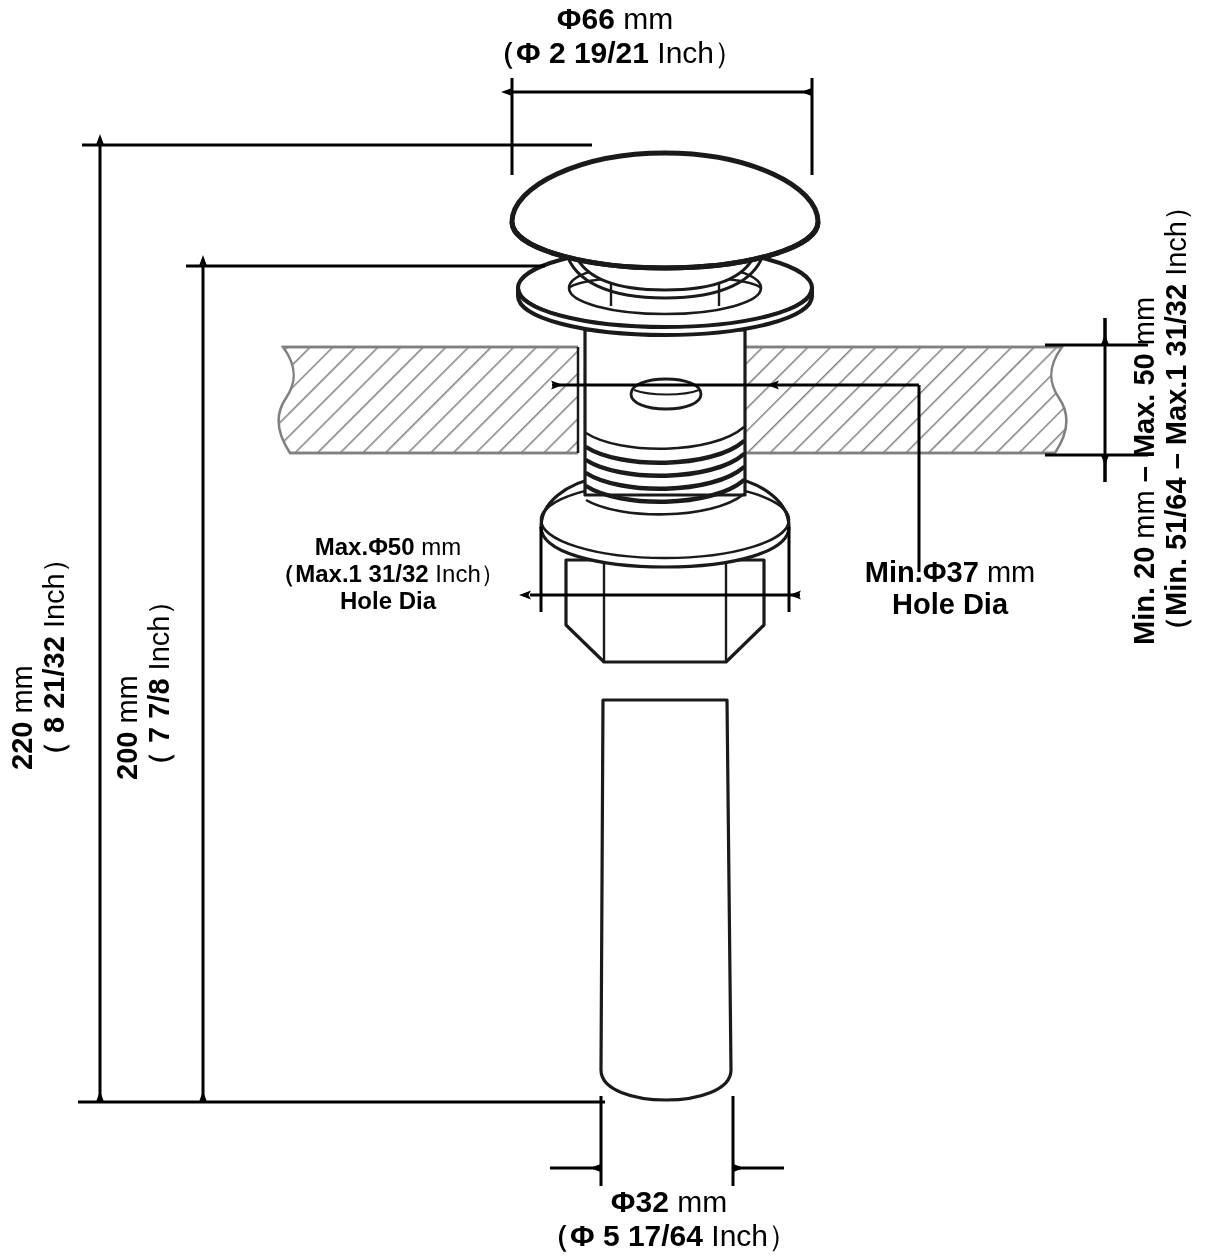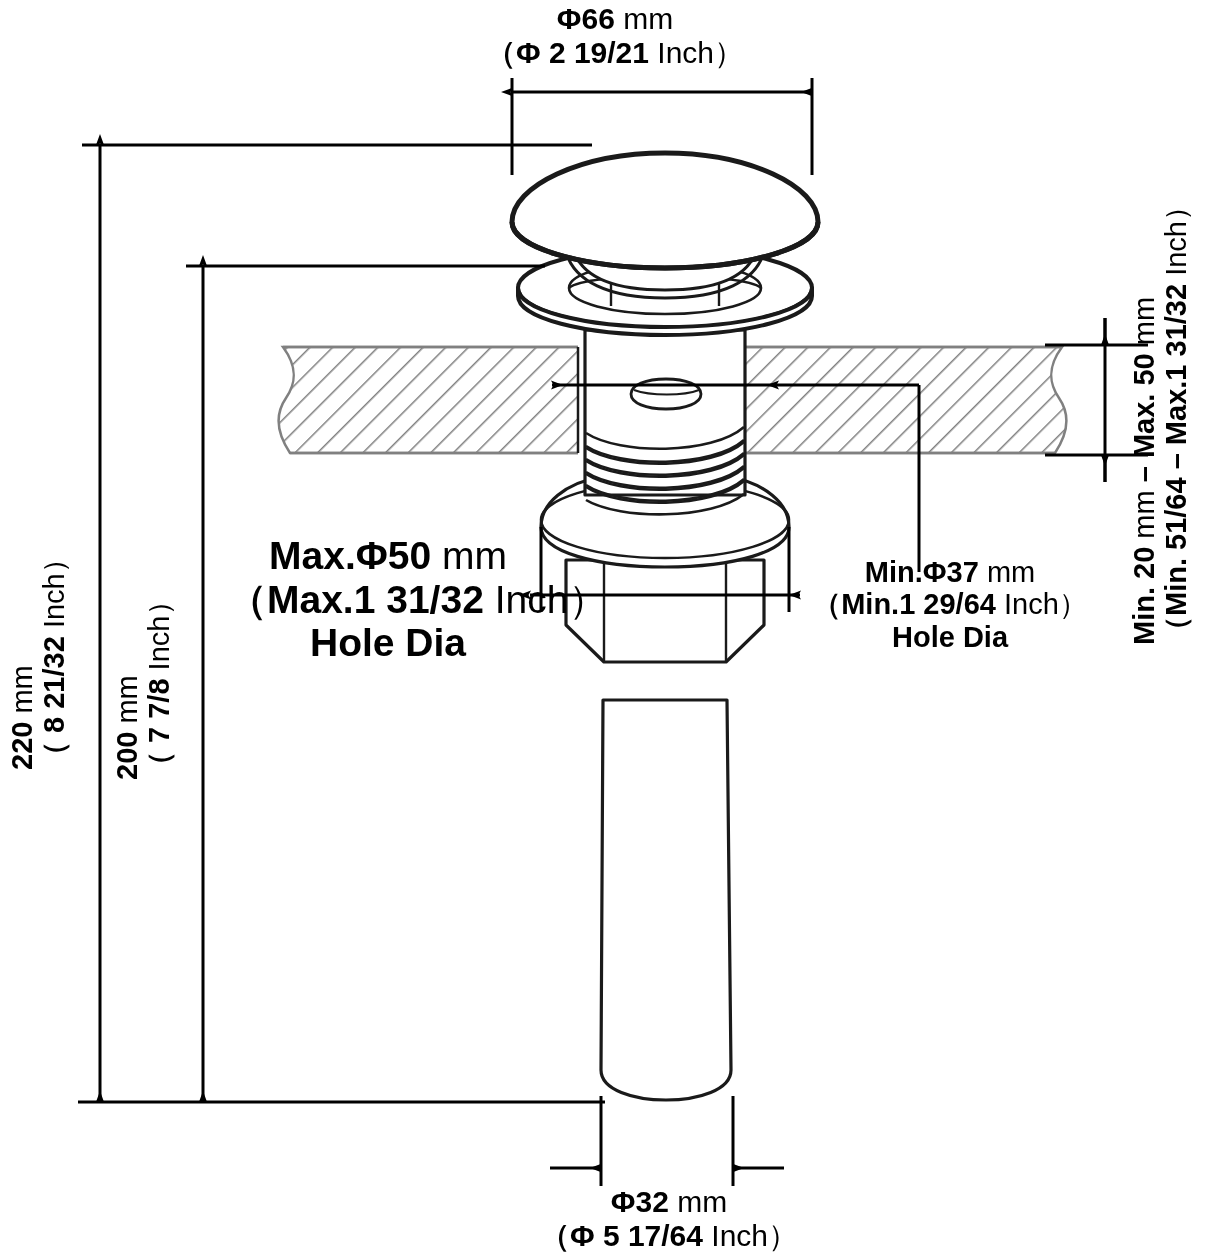--- a/index.html
+++ b/index.html
@@ -187,41 +187,37 @@
       <span class="unit">mm</span>
       <span class="b">– Max. 50</span>
       <span class="unit">mm</span>
     </div>
     <div>
       <span class="b">（Min. 51/64 – Max.1  31/32</span>
       <span class="unit">Inch）</span>
     </div>
   </div>
 
-  <div class="lbl ctr" style="left:228px;top:534px;width:320px;font-size:39px;">
+  <div class="lbl ctr" style="left:228px;top:534px;width:320px;font-size:24px;">
     <div>
       <span class="b">Max.</span><span class="b">Φ</span><span class="b">50</span>
       <span class="unit">mm</span>
     </div>
     <div>
       <span class="b">（Max.1  31/32</span>
       <span class="unit">Inch）</span>
     </div>
     <div class="b">Hole Dia</div>
   </div>
 
   <div class="lbl ctr" style="left:800px;top:556px;width:300px;font-size:29px;">
     <div>
       <span class="b">Min.</span><span class="b">Φ</span><span class="b">37</span>
       <span class="unit">mm</span>
     </div>
-    <div>
-      <span class="b">（Min.1  29/64</span>
-      <span class="unit">Inch）</span>
-    </div>
     <div class="b">Hole Dia</div>
   </div>
 
   <div class="lbl ctr" style="left:506px;top:1185px;width:326px;font-size:30px;">
     <div>
       <span class="b">Φ</span><span class="b">32</span>
       <span class="unit">mm</span>
     </div>
     <div>
       <span class="b">（Φ 5  17/64</span>

